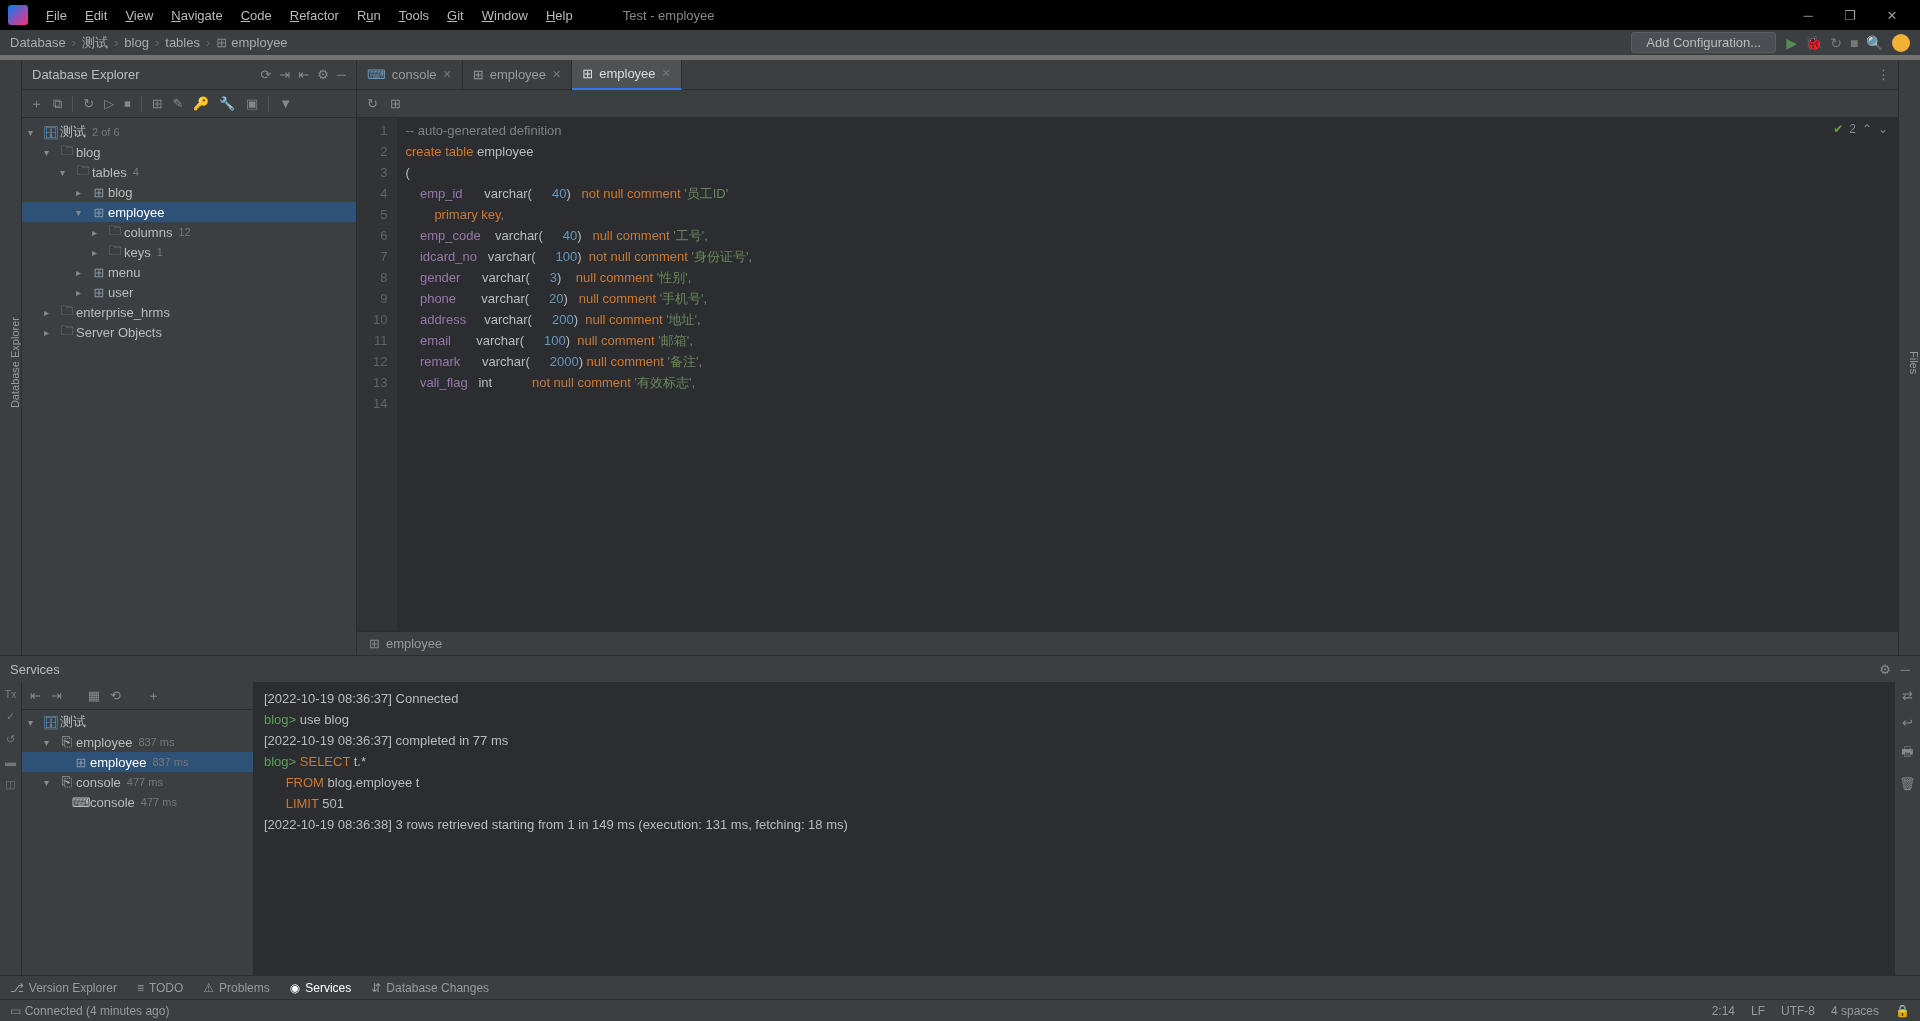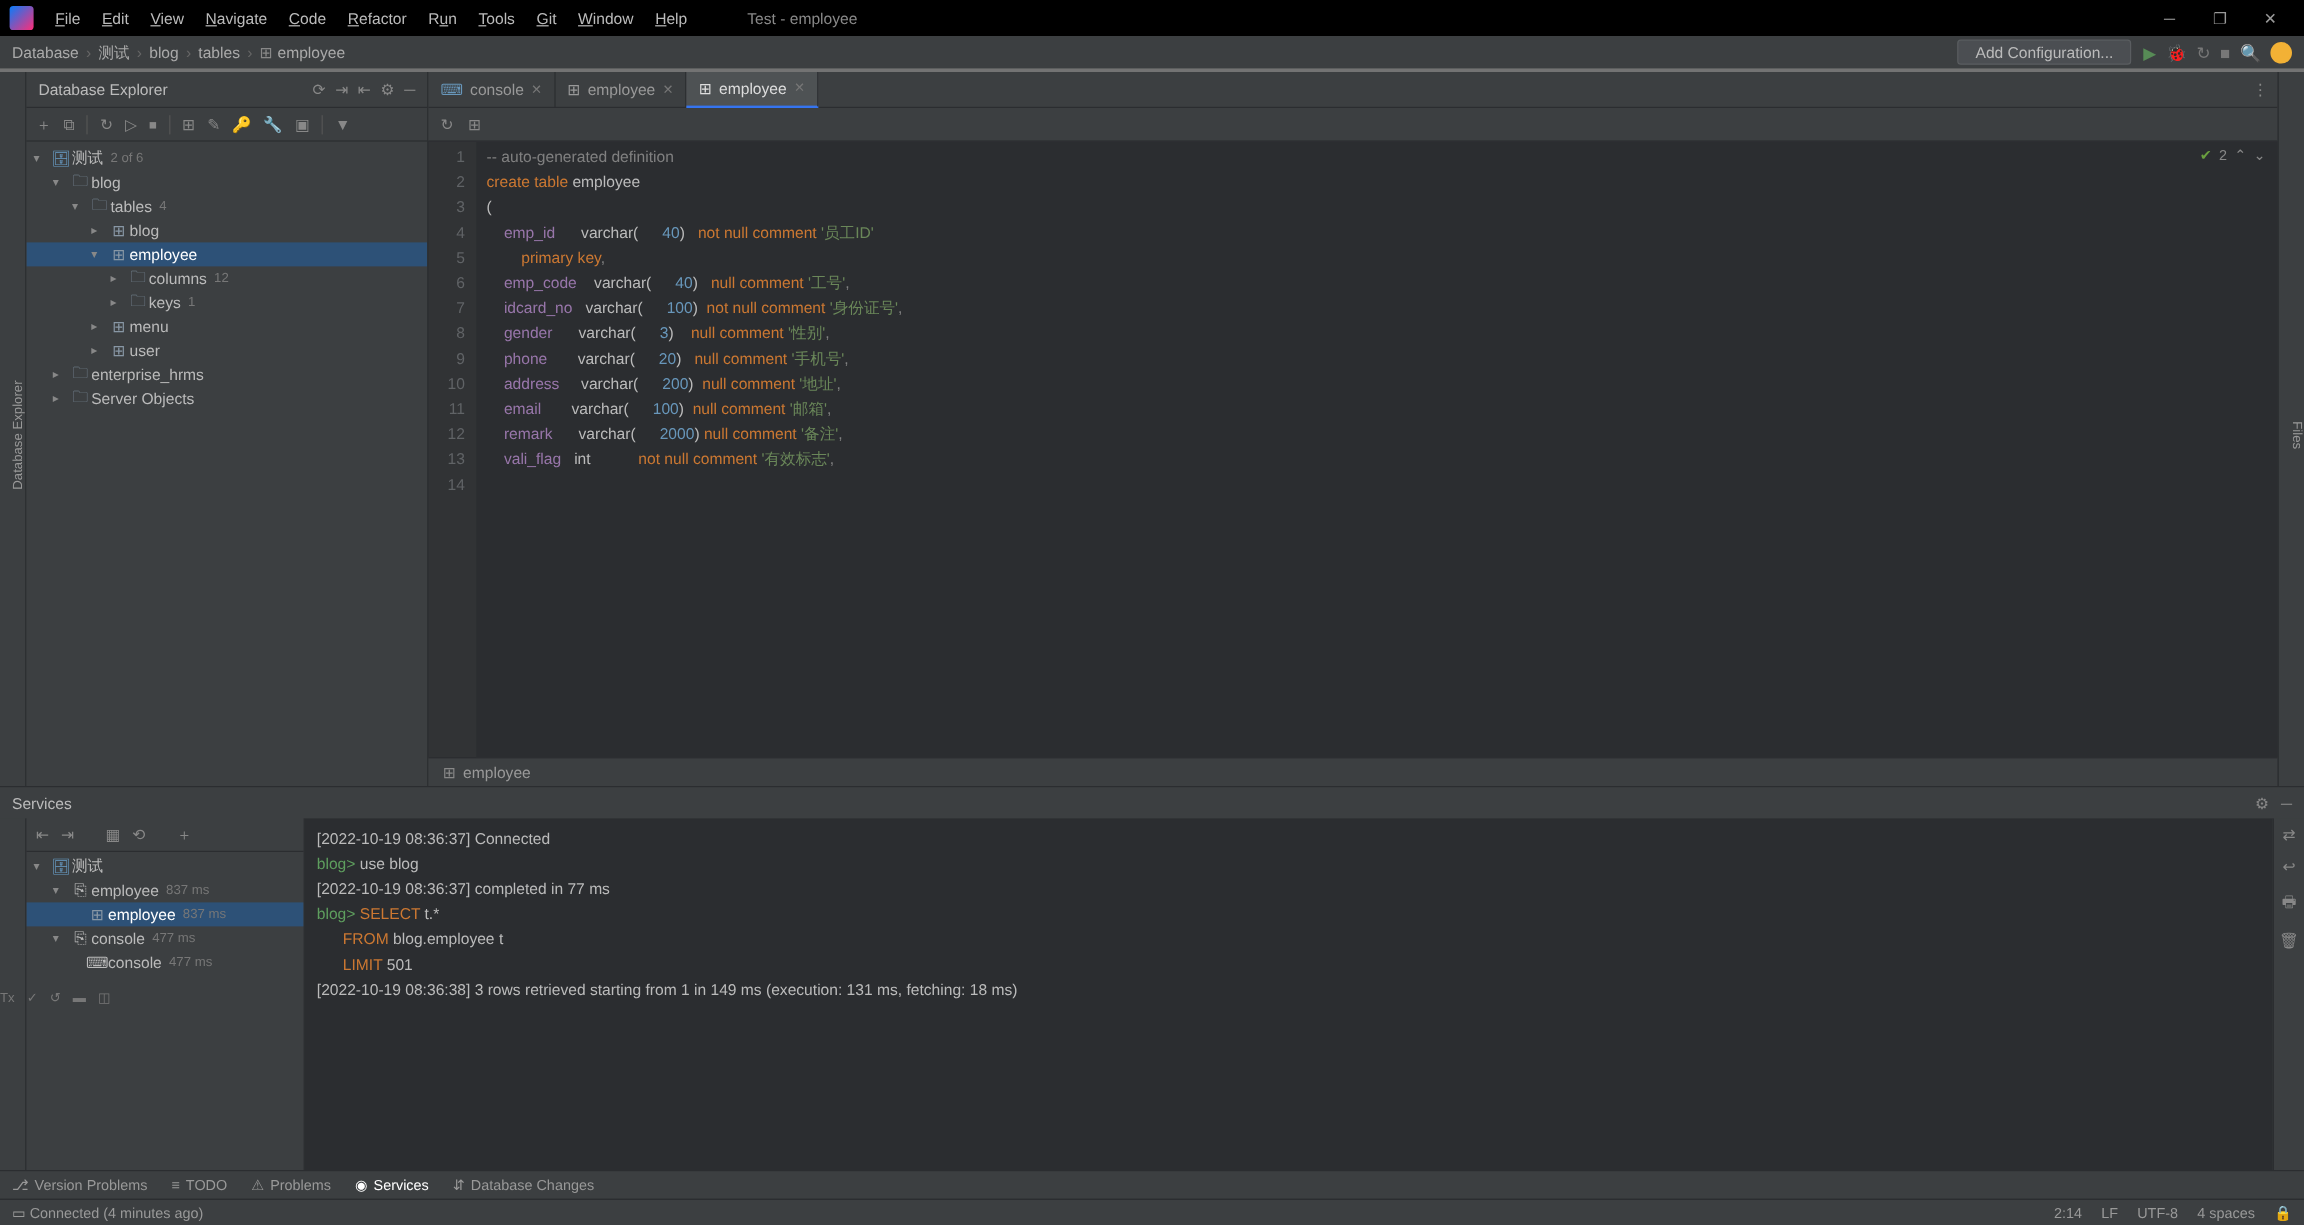--- a/index.html
+++ b/index.html
@@ -8,21 +8,21 @@
 
 .menubar { height: 30px; background: #000000; display: flex; align-items: center; padding: 0 8px; gap: 2px; }
 .menubar .logo { width: 20px; height: 20px; background: linear-gradient(135deg, #087cfa, #fe2d78); border-radius: 3px; margin-right: 8px; }
 .menubar .menu-item { padding: 3px 8px; cursor: pointer; }
 .menubar .menu-item u { text-decoration: underline; }
 .menubar .project-title { margin-left: 40px; color: #888; }
 .menubar .spacer { flex: 1; }
 .menubar .win-btn { width: 40px; height: 30px; display: flex; align-items: center; justify-content: center; cursor: pointer; color: #999; }
 
 
-.toolbar-row { height: 30px; background: #3c3f41; display: flex; align-items: center; padding: 0 10px; border-bottom: 3px solid #737373; }
+.toolbar-row { height: 30px; background: #3c3f41; display: flex; align-items: center; padding: 0 10px; border-bottom: 5px solid #737373; }
 .breadcrumb { display: flex; align-items: center; gap: 4px; color: #aaa; }
 .breadcrumb .sep { color: #666; margin: 0 2px; }
 .toolbar-row .spacer { flex: 1; }
 .toolbar-row .config-btn { background: #4b4e52; border: 1px solid #5a5d60; padding: 2px 14px; border-radius: 3px; cursor: pointer; color: #bbb; }
 .toolbar-row .right-icons { display: flex; gap: 8px; margin-left: 10px; align-items: center; }
 .toolbar-row .right-icons .icon { color: #777; cursor: pointer; font-size: 14px; }
 .toolbar-row .right-icons .run-icon { color: #578b56; }
 .toolbar-row .right-icons .search-icon, .toolbar-row .right-icons .avatar { color: #aaa; }
 .avatar-circle { width: 18px; height: 18px; background: #f2b135; border-radius: 50%; }
 
@@ -83,21 +83,21 @@
 
 .editor-footer { height: 24px; background: #3c3f41; display: flex; align-items: center; padding: 0 12px; color: #999; border-top: 1px solid #2b2d30; }
 .editor-footer .fic { margin-right: 6px; color: #888; }
 
 
 .services-panel { height: 320px; background: #3c3f41; border-top: 1px solid #2b2d30; display: flex; flex-direction: column; }
 .services-header { height: 26px; display: flex; align-items: center; padding: 0 10px; }
 .services-header .title { flex: 1; color: #bbb; }
 .services-header .icons { display: flex; gap: 10px; color: #888; }
 .services-body { flex: 1; display: flex; min-height: 0; }
-.services-left-rail { width: 22px; background: #3c3f41; border-right: 1px solid #2b2d30; display: flex; flex-direction: row; align-items: center; padding-top: 6px; gap: 10px; color: #777; font-size: 11px; }
+.services-left-rail { width: 22px; background: #3c3f41; border-right: 1px solid #2b2d30; display: flex; flex-direction: column; align-items: center; padding-top: 6px; gap: 10px; color: #777; font-size: 11px; }
 .services-tree-col { width: 232px; border-right: 1px solid #2b2d30; display: flex; flex-direction: column; }
 .services-tree-toolbar { height: 28px; display: flex; align-items: center; padding: 0 8px; gap: 10px; color: #888; border-bottom: 1px solid #2b2d30; }
 .services-tree { flex: 1; overflow: auto; padding: 2px 0; }
 .services-console { flex: 1; background: #2b2d30; font-family: Consolas, monospace; font-size: 13px; padding: 6px 10px; overflow: auto; color: #bbb; }
 .services-console .line { height: 21px; line-height: 21px; white-space: pre; }
 .prompt { color: #5e9e5e; }
 .sql-kw { color: #cc7832; }
 .services-right-rail { width: 26px; background: #3c3f41; border-left: 1px solid #2b2d30; display: flex; flex-direction: column; align-items: center; padding-top: 6px; gap: 12px; color: #888; }
 
 
@@ -405,21 +405,21 @@
       <span>↩</span>
       <span>🖶</span>
       <span>🗑</span>
     </div>
   </div>
 </div>
 
 <div class="bottom-tools">
   <div class="tool">
       <span>⎇</span>
-      <span>Version Problems</span>
+      <span>Version Explorer</span>
     </div>
   <div class="tool">
       <span>≡</span>
       <span>TODO</span>
     </div>
   <div class="tool">
       <span>⚠</span>
       <span>Problems</span>
     </div>
   <div class="tool active">

